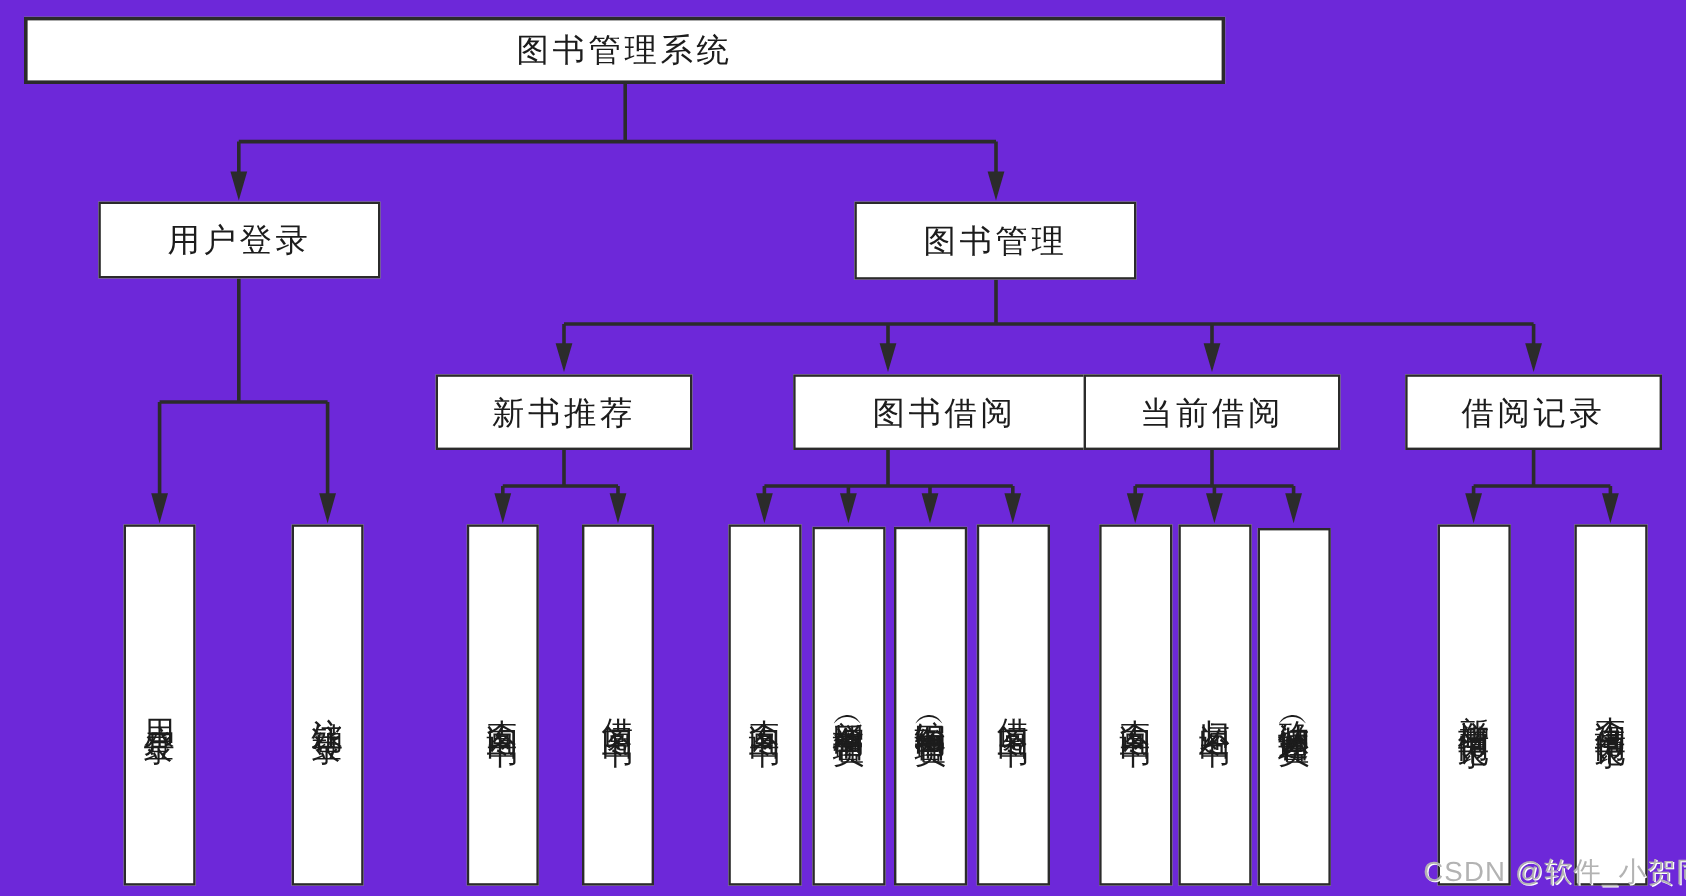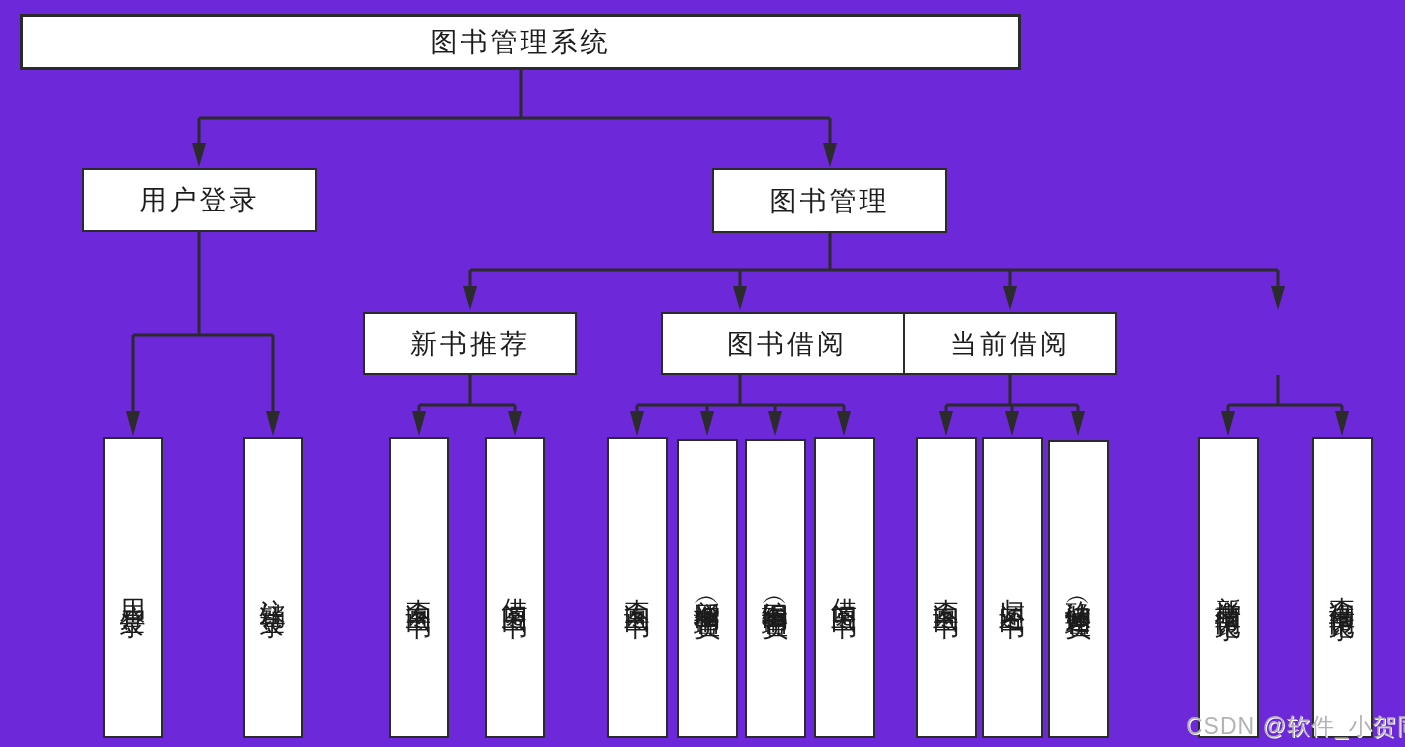--- a/index.html
+++ b/index.html
@@ -127,20 +127,23 @@
 
   <div class="node" style="left:712px; top:168px; width:235px; height:65px;">
     <span class="hlabel">图书管理</span>
   </div>
   <div class="node" style="left:633px; top:312px; width:252px; height:63px;margin-left:28px;">
     <span class="hlabel">图书借阅</span>
   </div>
   <div class="node" style="left:903px; top:312px; width:214px; height:63px;">
     <span class="hlabel">当前借阅</span>
   </div>
+  <div class="node" style="left:1171px; top:312px; width:214px; height:63px;">
+    <span class="hlabel">借阅记录</span>
+  </div>
 
   <div class="node leaf" style="left:103px; top:437px; width:60px; height:301px;">
     <span class="vlabel">用户登录</span>
   </div>
   <div class="node leaf" style="left:243px; top:437px; width:60px; height:301px;">
     <span class="vlabel">注销登录</span>
   </div>
 
   <div class="node leaf" style="left:389px; top:437px; width:60px; height:301px;">
     <span class="vlabel">查询图书</span>

